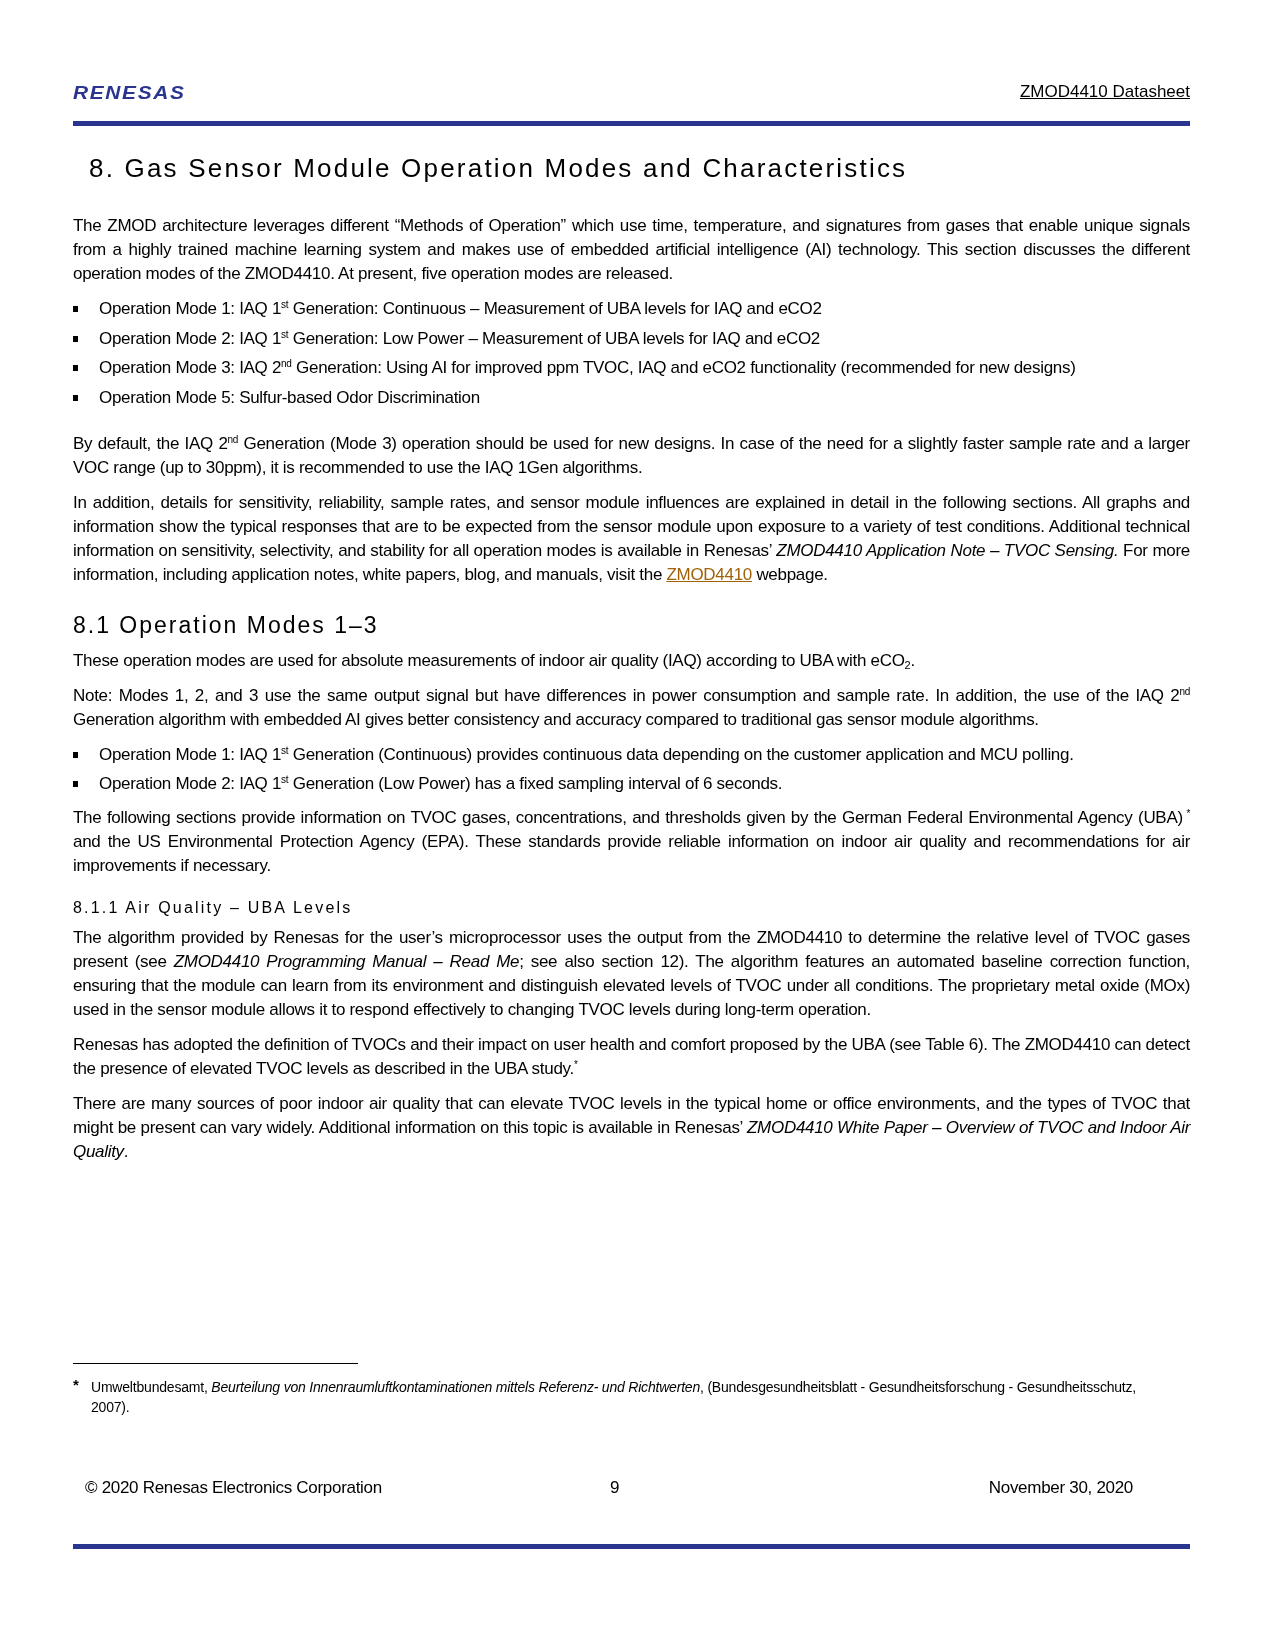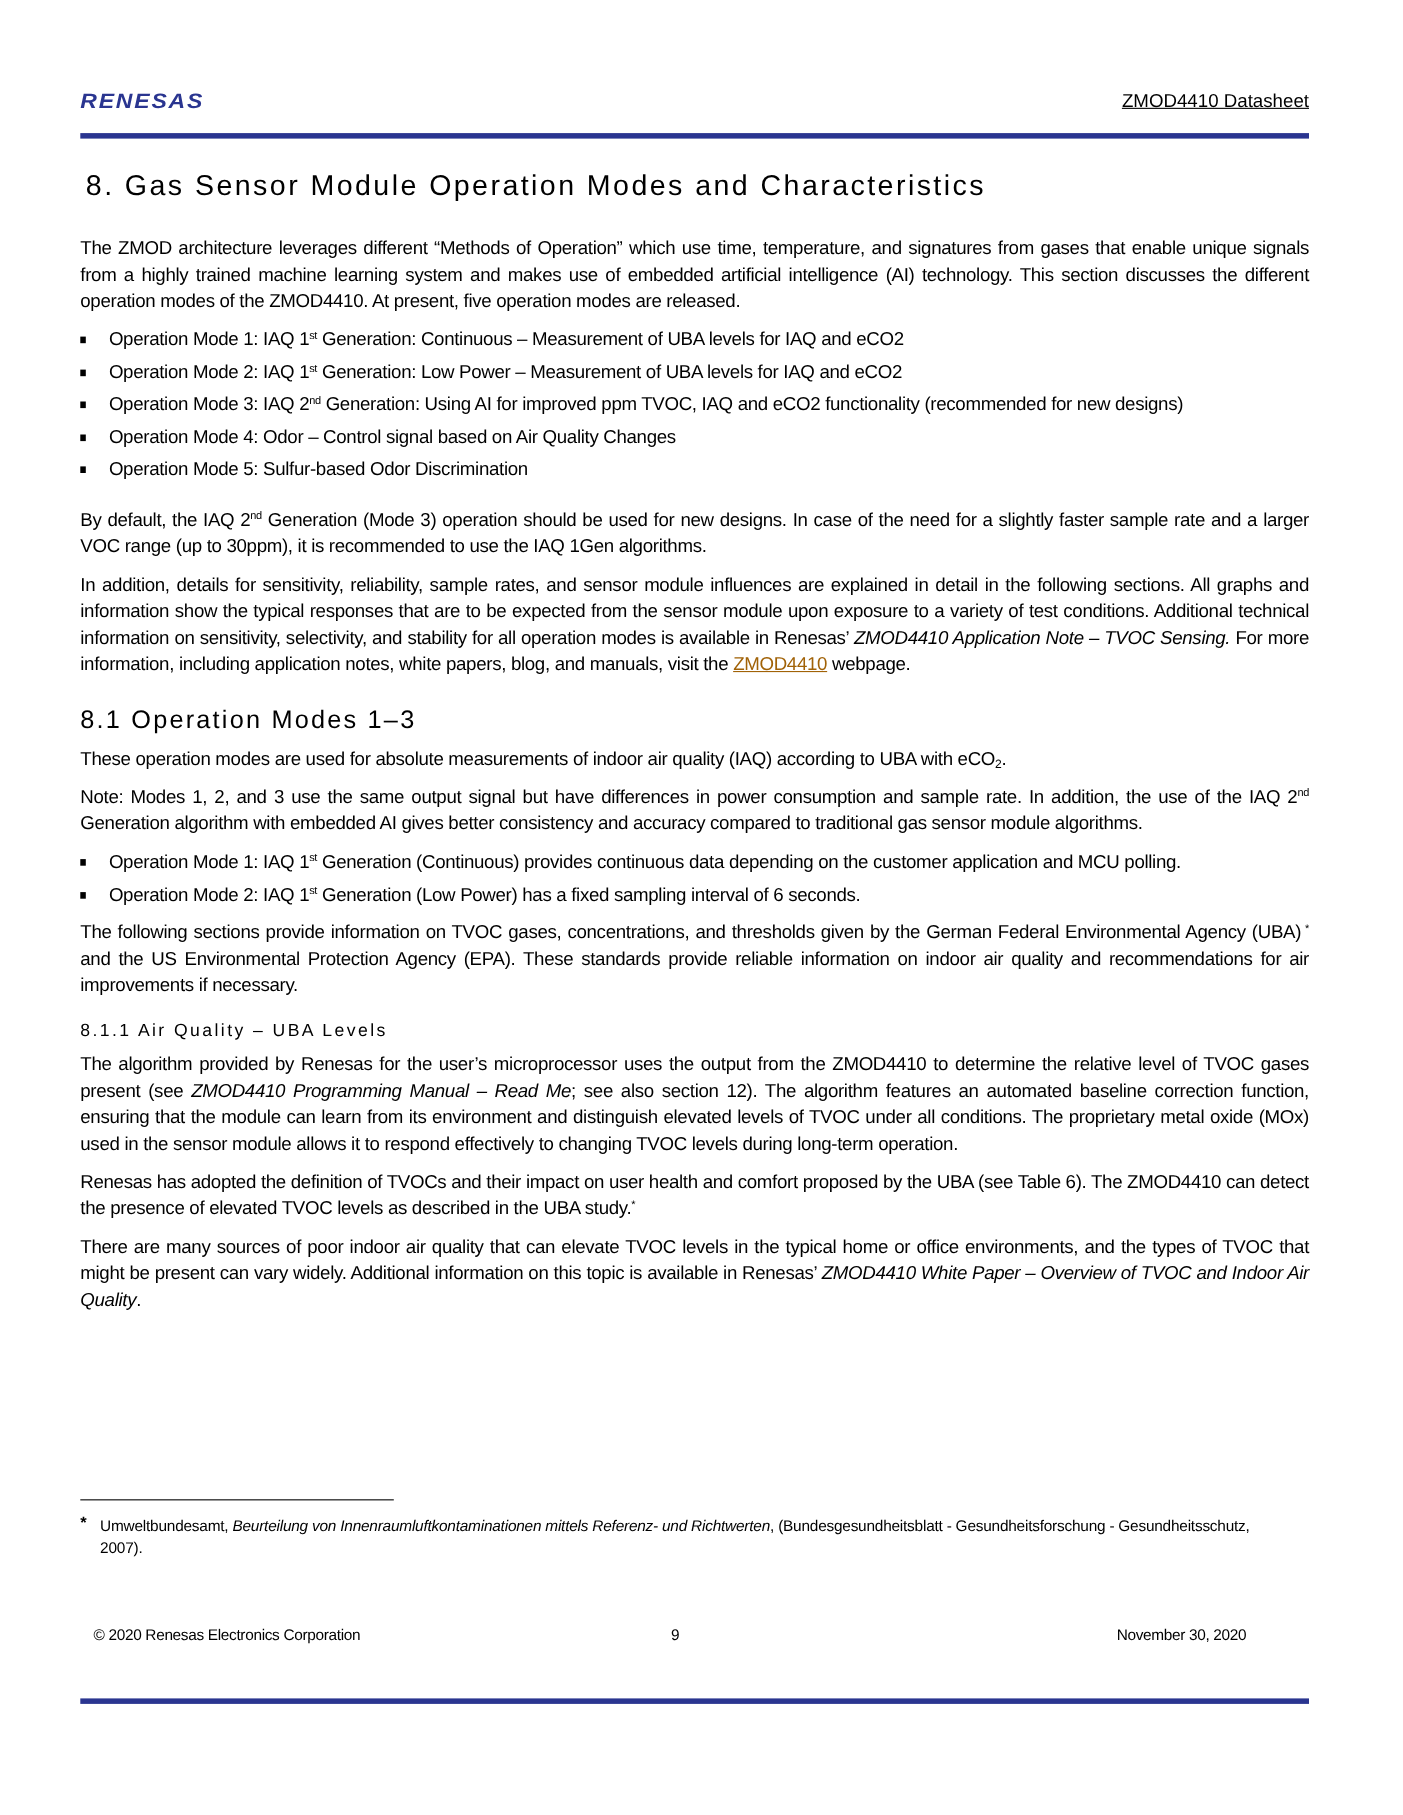--- a/index.html
+++ b/index.html
@@ -14,21 +14,21 @@
     transform: scaleX(1.1); transform-origin: left;
   }
   .doc-title { position: absolute; right: 85px; top: 82px; font-size: 17px; text-decoration: underline; }
   .rule { position: absolute; left: 73px; right: 85px; height: 5px; background: #2a3590; }
   .rule.top { top: 121px; }
   .rule.bottom { top: 1544px; }
 
   .content { position: absolute; left: 73px; width: 1117px; top: 150px; }
   h1 {
     font-weight: normal; font-size: 26px; letter-spacing: 2.2px;
-    margin: 0 0 28px 5px; line-height: 36px;
+    margin: 0 0 28px 16px; line-height: 36px;
   }
   h2 {
     font-weight: normal; font-size: 23px; letter-spacing: 2px;
     margin: 22px 0 8px 0; line-height: 32px;
   }
   h3 {
     font-weight: normal; font-size: 16px; letter-spacing: 2.2px;
     margin: 18px 0 6px 0; line-height: 24px;
   }
   p {
@@ -49,42 +49,41 @@
   .spacer-list { margin-bottom: 22px; }
 
   .fn-rule { position: absolute; left: 73px; top: 1363px; width: 285px; height: 1px; background: #000; }
   .footnote {
     position: absolute; left: 73px; top: 1377px; width: 1080px;
     font-size: 14px; line-height: 20px; letter-spacing: -0.2px;
   }
   .fn-mark { position: absolute; left: 0; top: -2px; font-size: 15px; font-weight: bold; }
   .fn-text { display: block; padding-left: 18px; }
 
-  .footer { position: absolute; top: 1478px; font-size: 14px; letter-spacing: -0.3px; }
+  .footer { position: absolute; top: 1478px; font-size: 17px; letter-spacing: -0.3px; }
   .footer.left { left: 85px; }
   .footer.center { left: 610px; }
   .footer.right { right: 142px; }
 </style>
 </head>
 <body>
 
 <div class="logo">RENESAS</div>
 <div class="doc-title">ZMOD4410 Datasheet</div>
 <div class="rule top"></div>
 
 <div class="content">
   <h1>8.  Gas Sensor Module Operation Modes and Characteristics</h1>
 
   <p>The ZMOD architecture leverages different “Methods of Operation” which use time, temperature, and signatures from gases that enable unique signals from a highly trained machine learning system and makes use of embedded artificial intelligence (AI) technology. This section discusses the different operation modes of the ZMOD4410. At present, five operation modes are released.</p>
 
   <ul class="spacer-list">
     <li><span class="bullet"></span><span>Operation Mode 1: IAQ 1</span><sup>st</sup><span> Generation: Continuous  – Measurement of UBA levels for IAQ and eCO2</span></li>
     <li><span class="bullet"></span><span>Operation Mode 2: IAQ 1</span><sup>st</sup><span> Generation: Low Power – Measurement of UBA levels for IAQ and eCO2</span></li>
     <li><span class="bullet"></span><span>Operation Mode 3: IAQ 2</span><sup>nd</sup><span> Generation: Using AI for improved ppm TVOC, IAQ and eCO2 functionality (recommended for new designs)</span></li>
-    <li><span class="bullet"></span><span>Operation Mode 4: Odor – Control signal based on Air Quality Changes</span></li>
     <li><span class="bullet"></span><span>Operation Mode 5: Sulfur-based Odor Discrimination</span></li>
   </ul>
 
   <p><span>By default, the IAQ 2</span><sup>nd</sup><span> Generation (Mode 3) operation should be used for new designs. In case of the need for a slightly faster sample rate and a larger VOC range (up to 30ppm), it is recommended to use the IAQ 1Gen algorithms.</span></p>
 
   <p><span>In addition, details for sensitivity, reliability, sample rates, and sensor module influences are explained in detail in the following sections. All graphs and information show the typical responses that are to be expected from the sensor module upon exposure to a variety of test conditions. Additional technical information on sensitivity, selectivity, and stability for all operation modes is available in Renesas’ </span><i>ZMOD4410 Application Note – TVOC Sensing.</i><span> For more information, including application notes, white papers, blog, and manuals, visit the </span><a class="link">ZMOD4410</a><span> webpage.</span></p>
 
   <h2>8.1      Operation Modes 1–3</h2>
 
   <p><span>These operation modes are used for absolute measurements of indoor air quality (IAQ) according to UBA with eCO</span><sub>2</sub><span>.</span></p>

